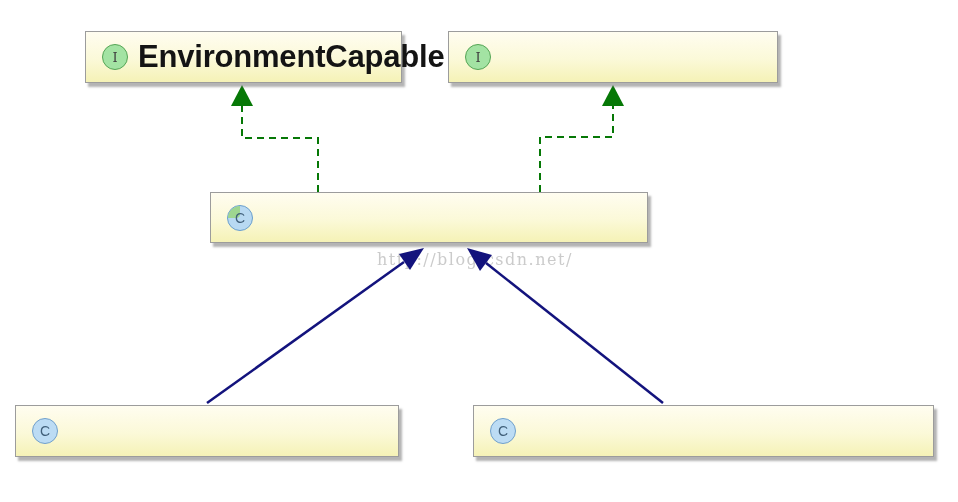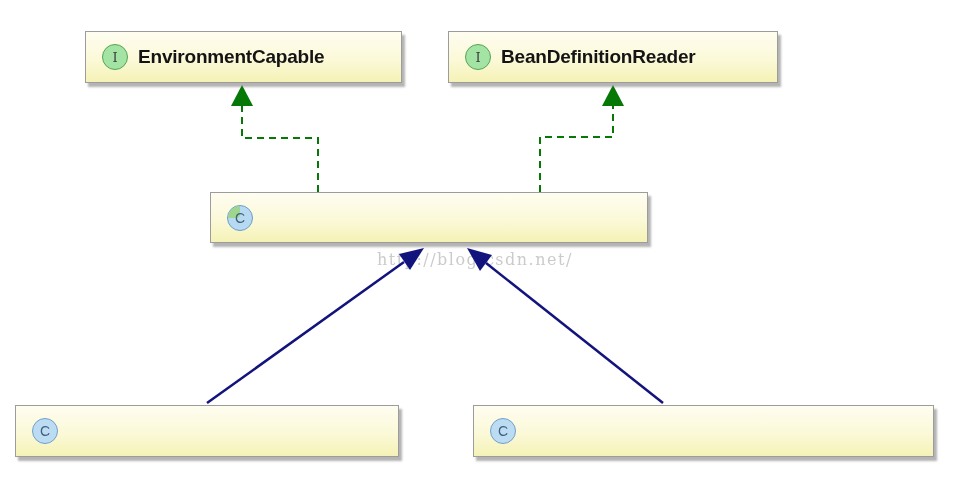--- a/index.html
+++ b/index.html
@@ -9,21 +9,21 @@
   }
   .node{
     position:absolute;box-sizing:border-box;height:52px;
     display:flex;align-items:center;gap:10px;padding-left:16px;
     background:linear-gradient(to bottom,#fffdf0 0%,#fbf9d8 55%,#f5f2b6 100%);
     border:1px solid #9c9c9c;
     box-shadow:3px 4px 2px rgba(105,105,105,0.5);
     cursor:default;
   }
   .node-label{
-    font-size:19px;font-weight:bold;color:#141414;letter-spacing:-0.2px;
+    font-size:31px;font-weight:bold;color:#141414;letter-spacing:-0.2px;
     white-space:nowrap;
   }
   .badge{
     width:26px;height:26px;border-radius:50%;flex:0 0 26px;
     display:flex;align-items:center;justify-content:center;
     box-sizing:border-box;position:relative;overflow:hidden;
   }
   .badge-interface{background:#a3e3a3;border:1.5px solid #55a555;}
   .badge-class{background:#bcdcf4;border:1.5px solid #70a0cc;}
   .badge-abstract{background:#b8d9f2;border:1.5px solid #6a9fcd;}
@@ -86,21 +86,20 @@
     <span class="badge badge-interface">
       <span class="badge-letter">I</span>
     </span>
     <span class="node-label">EnvironmentCapable</span>
   </div>
 
   <div class="node" id="node-bean-definition-reader">
     <span class="badge badge-interface">
       <span class="badge-letter">I</span>
     </span>
-    <span class="node-label">BeanDefinitionReader</span>
   </div>
 
   <div class="node" id="node-abstract-bean-definition-reader">
     <span class="badge badge-abstract">
       <span class="quad"></span>
       <span class="badge-letter">C</span>
     </span>
   </div>
 
   <div class="node" id="node-xml-bean-definition-reader">

